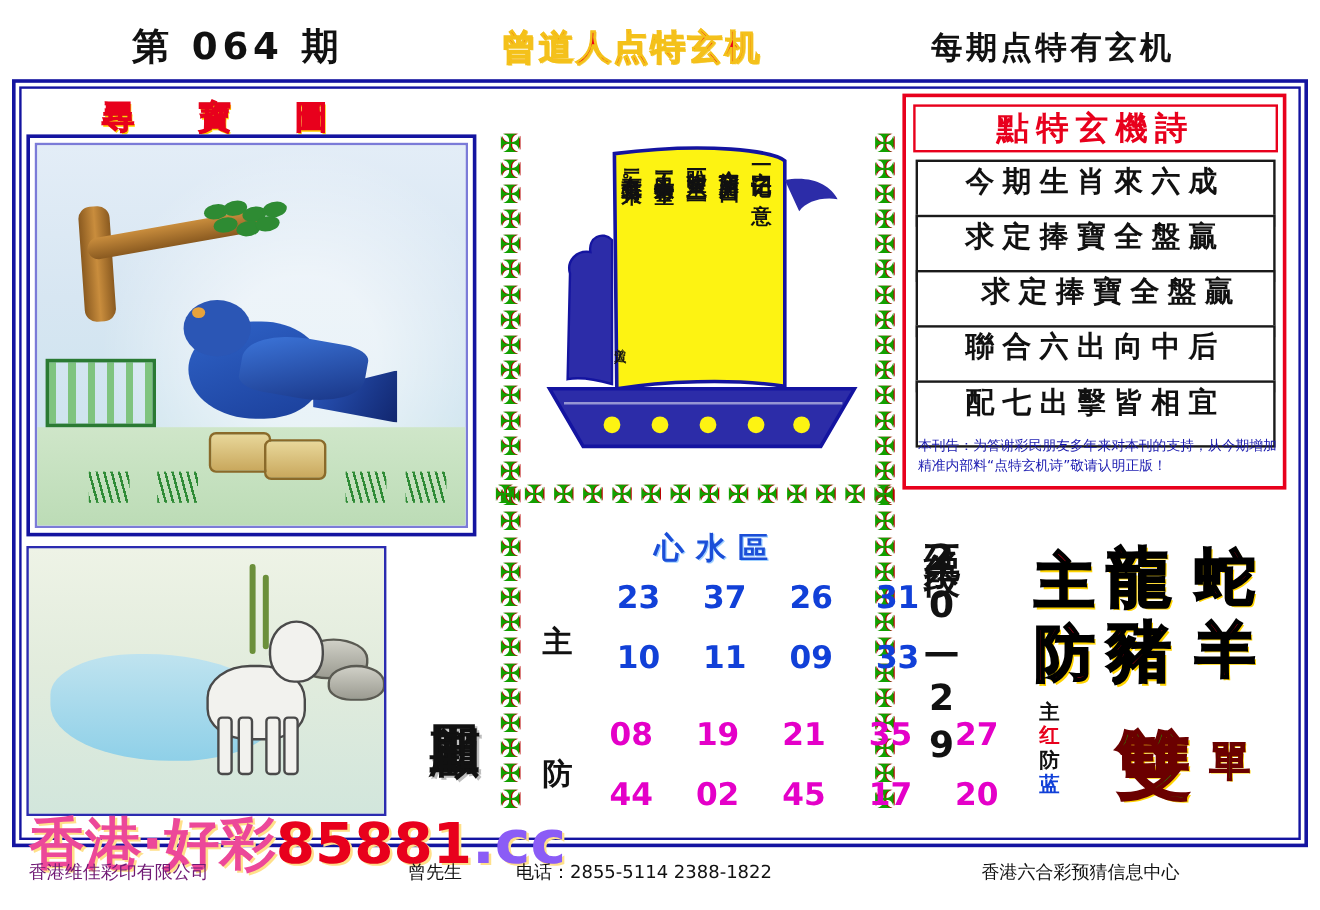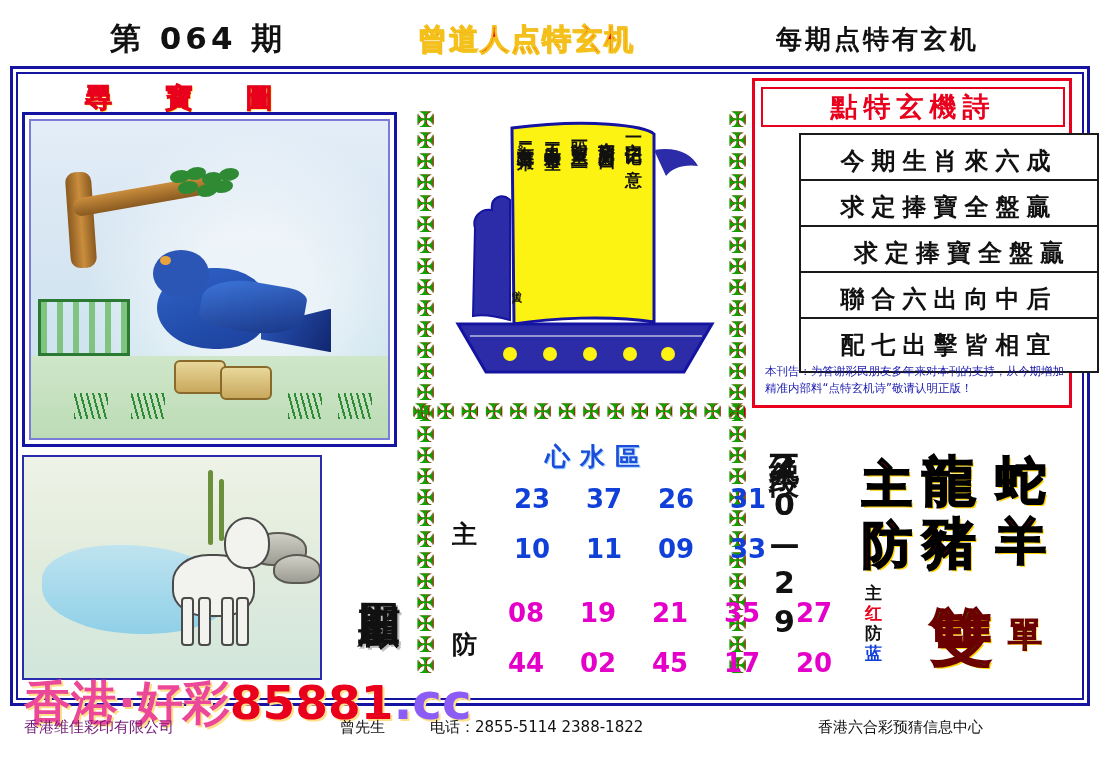--- a/index.html
+++ b/index.html
@@ -58,21 +58,21 @@
   .r3{left:502px;top:598px;}
   .r4{left:502px;top:648px;}
   .numrow span{width:48px;text-align:center;display:inline-block;}
 
   
   .poembox{position:absolute;left:752px;top:78px;width:320px;height:330px;border:3px solid #e8001c;background:#fff;box-sizing:border-box;}
   .poem-head{position:absolute;left:6px;top:6px;width:304px;height:40px;border:2px solid #e8001c;box-sizing:border-box;
     display:flex;align-items:center;justify-content:center;}
   .poem-head span{font-size:27px;font-weight:bold;color:#e8001c;letter-spacing:6px;font-family:"DejaVu Sans",sans-serif;}
   .poem-line{position:absolute;left:8px;width:300px;height:56px;border:2px solid #1a1a1a;box-sizing:border-box;
-    display:flex;align-items:center;justify-content:center;background:#fff;margin-left:36px;}
+    display:flex;align-items:flex-start;justify-content:center;background:#fff;}
   .poem-line span{font-size:24px;font-weight:bold;color:#111;letter-spacing:7px;font-family:"DejaVu Sans",sans-serif;}
   .pl0{top:52px;} .pl1{top:98px;} .pl2{top:144px;padding-left:27px;} .pl3{top:190px;} .pl4{top:236px;}
   .notice{position:absolute;left:10px;top:282px;width:300px;font-size:11.5px;color:#1a1ab0;line-height:1.5;font-family:"DejaVu Sans",sans-serif;}
 
   
   .jue{position:absolute;left:752px;top:432px;width:52px;height:250px;writing-mode:vertical-rl;text-orientation:upright;
     font-size:30px;font-weight:bold;color:#111;letter-spacing:4px;font-family:"DejaVu Sans",sans-serif;}
   .zhu-red-blue{position:absolute;left:862px;top:570px;width:22px;height:110px;writing-mode:vertical-rl;text-orientation:upright;
     font-size:17px;font-weight:bold;line-height:1.25;font-family:"DejaVu Sans",sans-serif;}
   .zhu-red-blue .red{color:#e8001c;}

